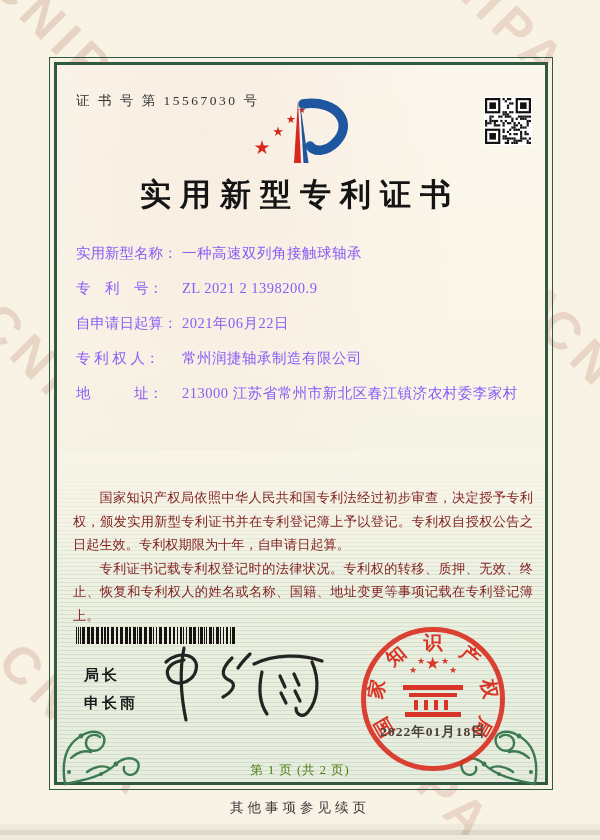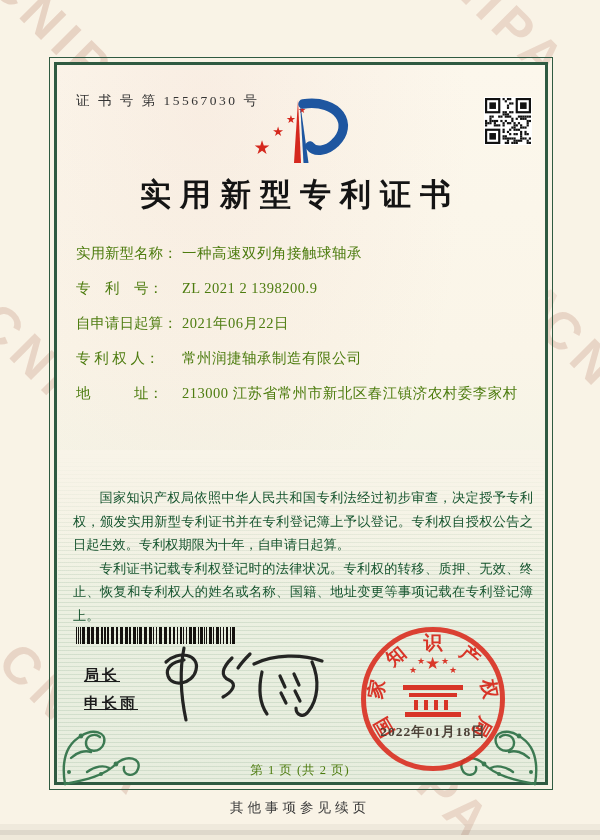--- a/index.html
+++ b/index.html
@@ -21,31 +21,31 @@
         linear-gradient(180deg, rgba(248,244,232,1) 0%, rgba(248,244,232,0) 42%),
         repeating-linear-gradient(180deg, rgba(100,145,110,0.17) 0px, rgba(100,145,110,0.17) 1px, rgba(0,0,0,0) 1px, rgba(0,0,0,0) 4px);}
   .corner{position:absolute;z-index:3;}
   
   .cert-no{position:absolute;left:76px;top:92px;font-size:13.5px;letter-spacing:2.5px;color:#333;z-index:4;}
   .logo{position:absolute;left:237px;top:90px;width:130px;height:85px;z-index:4;}
   .qr{position:absolute;left:484px;top:97px;width:46px;height:46px;background:#fff;padding:1px;z-index:4;}
   .title{position:absolute;left:0;right:0;top:174px;text-align:center;font-size:31px;
       font-weight:700;letter-spacing:9px;color:#141414;z-index:4;}
   .fields{position:absolute;left:76px;top:236px;right:60px;z-index:4;}
-  .frow{height:35px;font-size:14.5px;color:#4d7c0f;position:relative;line-height:35px;white-space:nowrap;}
+  .frow{height:35px;font-size:14.5px;color:#8b5cf6;position:relative;line-height:35px;white-space:nowrap;}
   .flabel{display:inline-block;width:106px;font-weight:500;}
   .fvalue{letter-spacing:0.5px;}
   .pair2{position:absolute;left:216px;top:0;}
   .bodytext{position:absolute;left:73px;right:67px;top:486px;z-index:4;
-      font-size:13.2px;line-height:1.78;color:#14532d;text-align:justify;}
+      font-size:13.2px;line-height:1.78;color:#7f1d1d;text-align:justify;}
   .bodytext p{margin:0;text-indent:2em;}
   .barcode{position:absolute;left:76px;top:627px;width:166px;height:17px;z-index:4;}
   .sigblock{position:absolute;left:84px;top:666px;z-index:4;
       font-family:"Liberation Sans","DejaVu Sans",sans-serif;font-weight:700;
-      font-size:15px;letter-spacing:3px;color:#1c1c1c;text-decoration:underline;}
+      font-size:15px;letter-spacing:3px;color:#1c1c1c;}
   .sigblock div{margin-bottom:9px;}
   .autograph{position:absolute;left:150px;top:642px;width:190px;height:85px;z-index:5;}
   
   .seal{position:absolute;left:357px;top:623px;width:152px;height:152px;z-index:5;}
   .seal-ring{position:absolute;left:4px;top:4px;right:4px;bottom:4px;
       border:5px solid rgba(217,45,32,0.90);border-radius:50%;}
   .seal-char{position:absolute;width:20px;height:20px;text-align:center;font-size:19px;
       font-weight:700;color:rgba(215,42,30,0.95);line-height:20px;}
   .seal-char:nth-of-type(1){left:17px;top:94px;transform:rotate(-120deg);}
   .seal-char:nth-of-type(2){left:10px;top:56px;transform:rotate(-80deg);}

